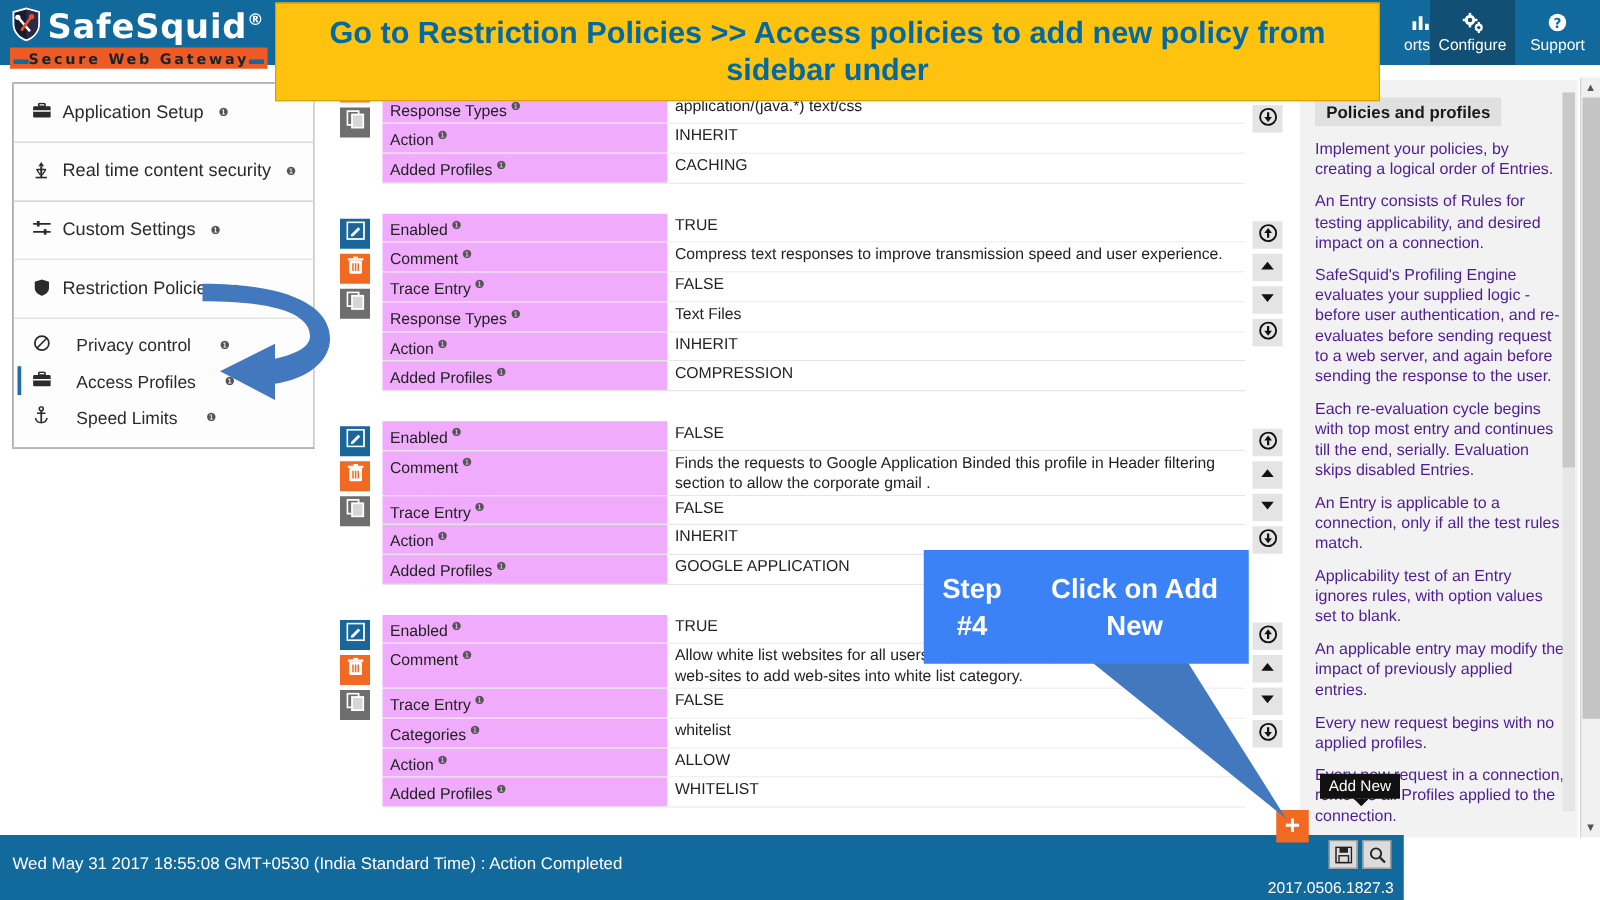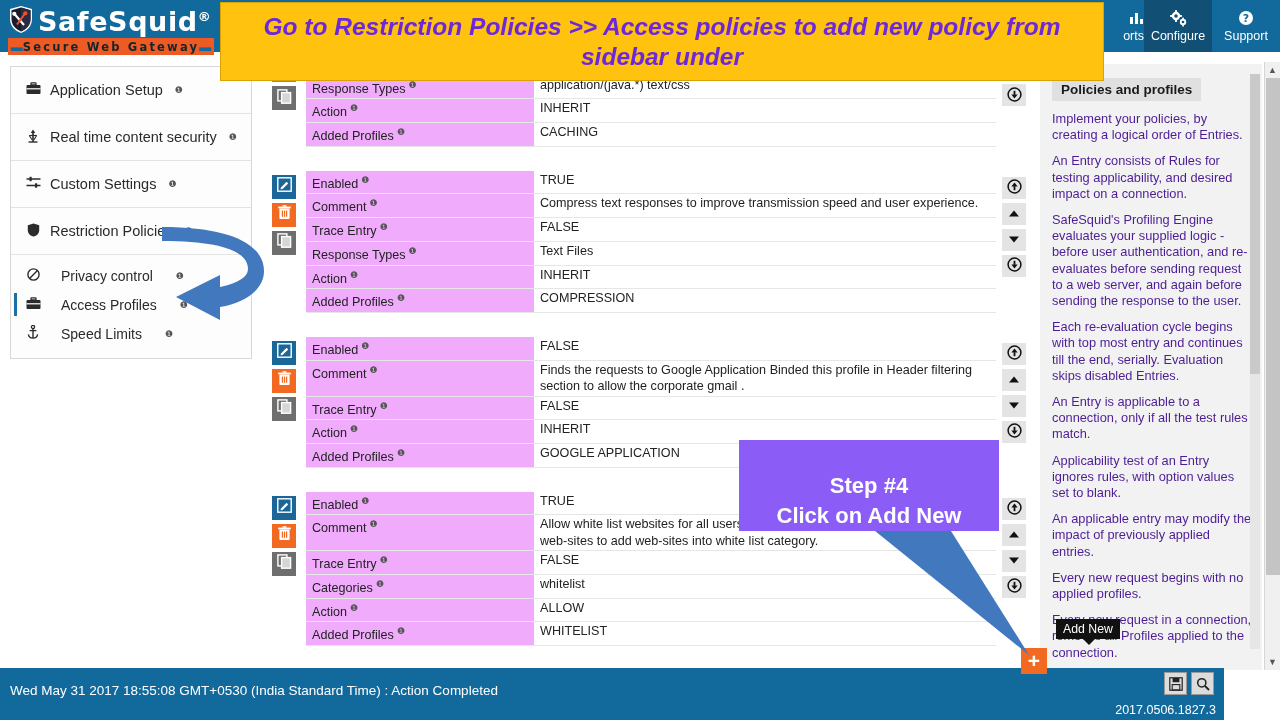--- a/index.html
+++ b/index.html
@@ -50,24 +50,23 @@
   .navitem.clip { width: 40px; overflow: hidden; align-items: flex-end; }
 
   
   .banner {
     position: absolute; left: 220px; top: 2px; width: 884px; height: 79px;
     background: #ffc20e; border: 1px solid #d9a200;
     display: flex; align-items: center; justify-content: center;
     text-align: center; z-index: 40;
   }
   .banner-text {
-    font-size: 24.5px; font-weight: bold; color: #6d28d9;
+    font-size: 24.5px; font-weight: bold; color: #0369a1;
     line-height: 30px; font-family: "Liberation Sans", sans-serif;
     padding: 0 22px;
-    font-style: italic;
   }
 
   
   .sidebar {
     position: absolute; left: 10px; top: 66px; width: 242px;
     background: #0f172a; border: 1px solid #d8d8d8;
     z-index: 20;
   }
   .side-item {
     height: 47px; display: flex; align-items: center; gap: 9px;
@@ -173,33 +172,33 @@
   .addnew {
     position: absolute; left: 1021px; top: 648px; width: 26px; height: 26px;
     background: #f26a21; z-index: 44; display: flex;
     align-items: center; justify-content: center; cursor: pointer;
   }
   .addnew span { color: #fff; font-size: 21px; line-height: 20px; font-weight: bold; }
 
   
   .callout {
     position: absolute; left: 739px; top: 440px; width: 260px; height: 91px;
-    background: #8b5cf6; z-index: 46;
-    display: flex; flex-direction: column; align-items: center;
-    justify-content: flex-end;
+    background: #3b82f6; z-index: 46;
+    display: flex; flex-direction: row; align-items: center;
+    justify-content: center;
   }
   .callout div {
     color: #ffffff; font-size: 22px; font-weight: bold; line-height: 30px;
     text-align: center; font-family: "Liberation Sans", sans-serif;
   }
   .callout-tail { position: absolute; left: 739px; top: 440px; z-index: 45; }
 
   
   .bottombar {
-    position: absolute; left: 0; bottom: 0; width: 1224px; height: 52px;
+    position: absolute; left: 0; bottom: 0; width: 1123px; height: 52px;
     background: #12699c;
   }
   .status-text {
     position: absolute; left: 10px; top: 15px; color: #ffffff; font-size: 13.5px;
   }
   .btn-group { position: absolute; right: 10px; top: 4px; display: flex; gap: 4px; }
   .sq-btn {
     width: 23px; height: 23px; background: #dcdcdc; border: 1px solid #9a9a9a;
     display: flex; align-items: center; justify-content: center; cursor: pointer;
   }

